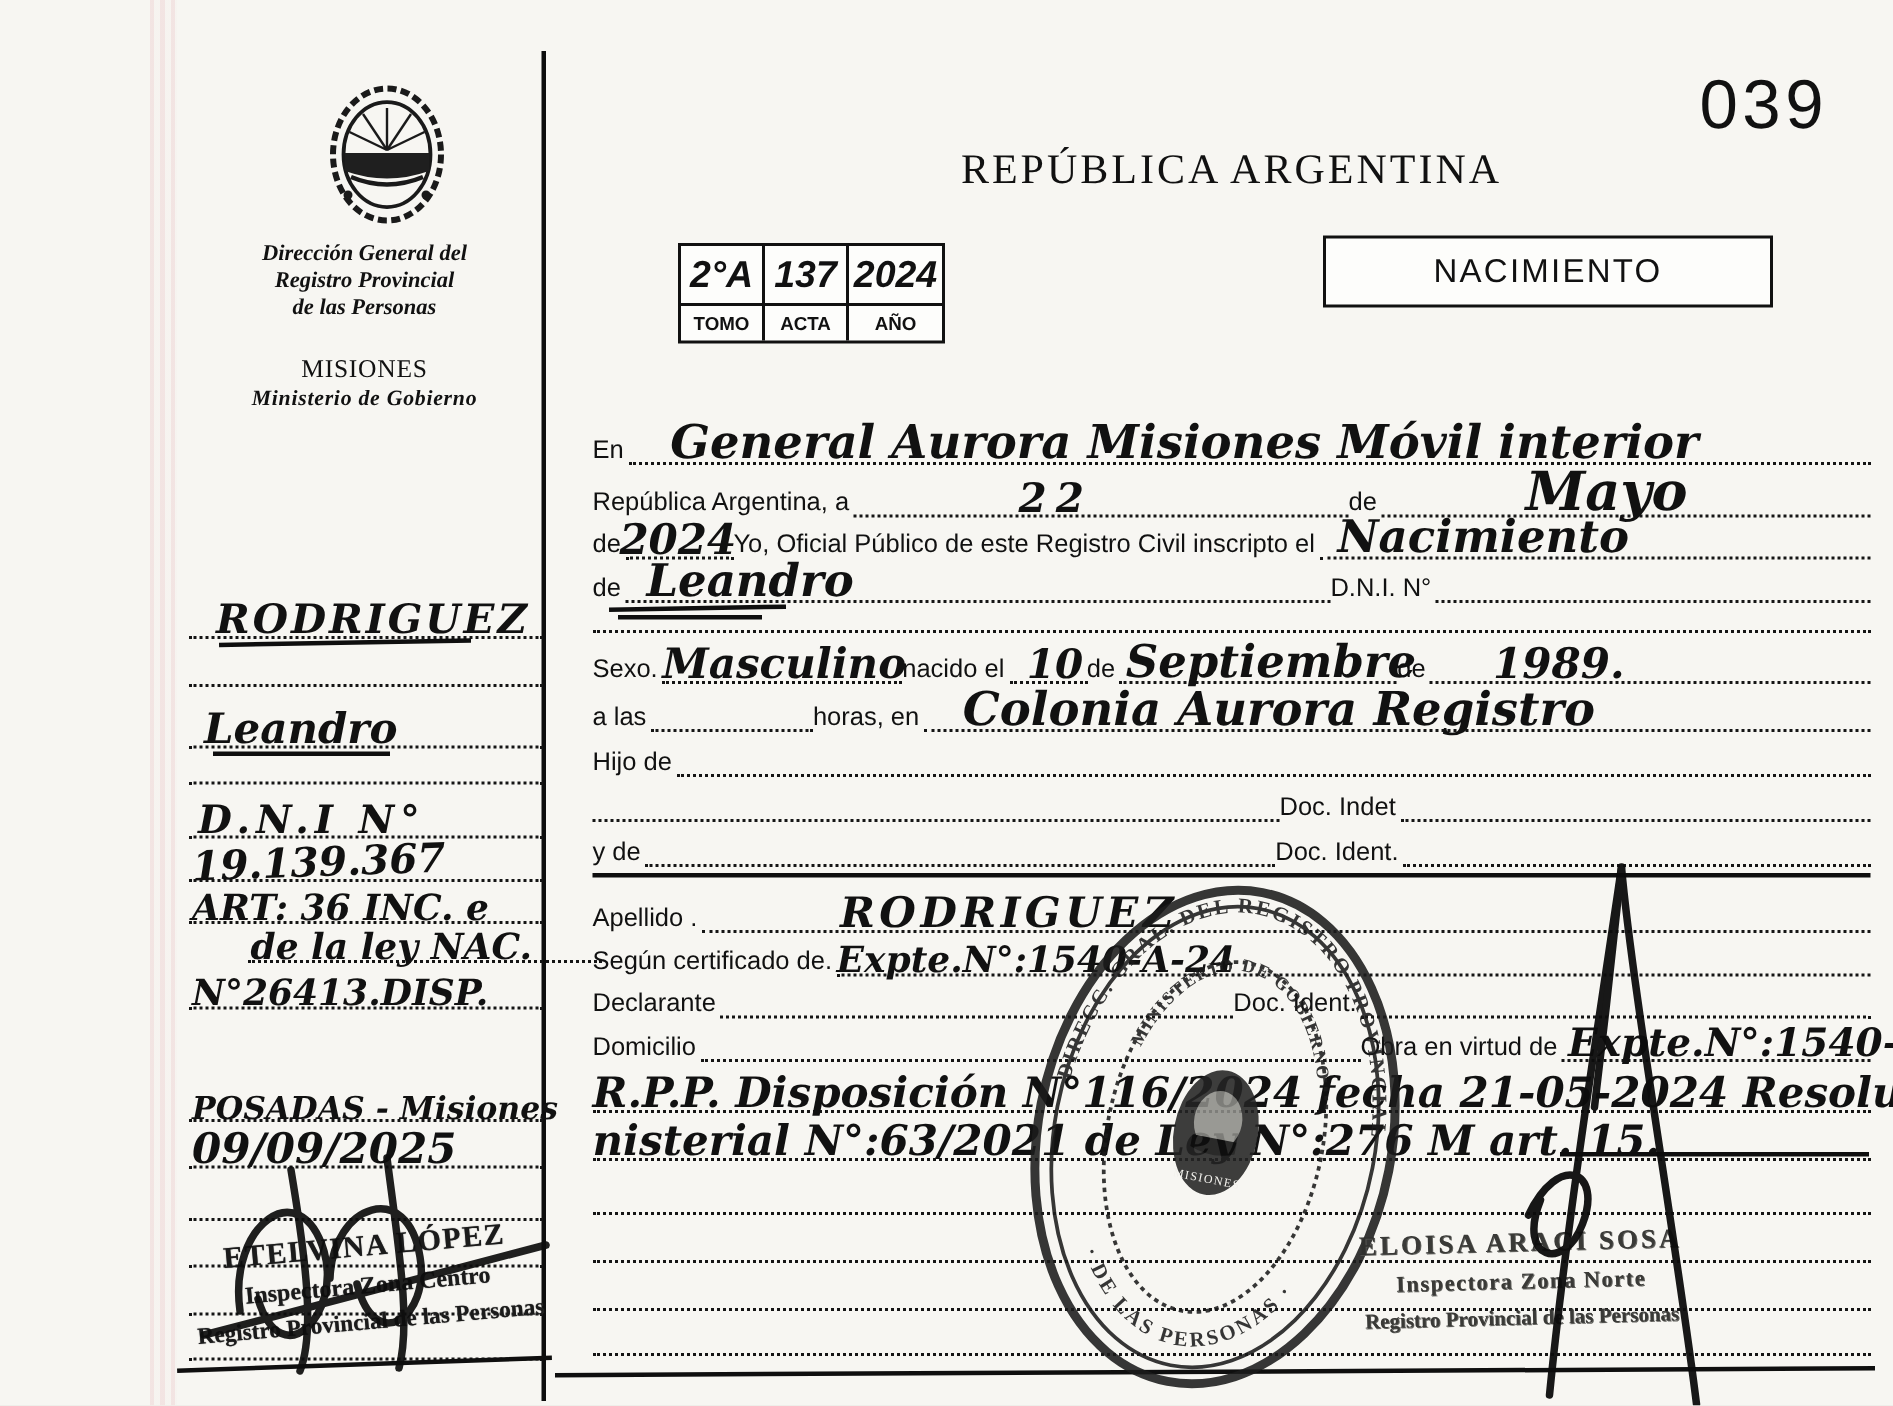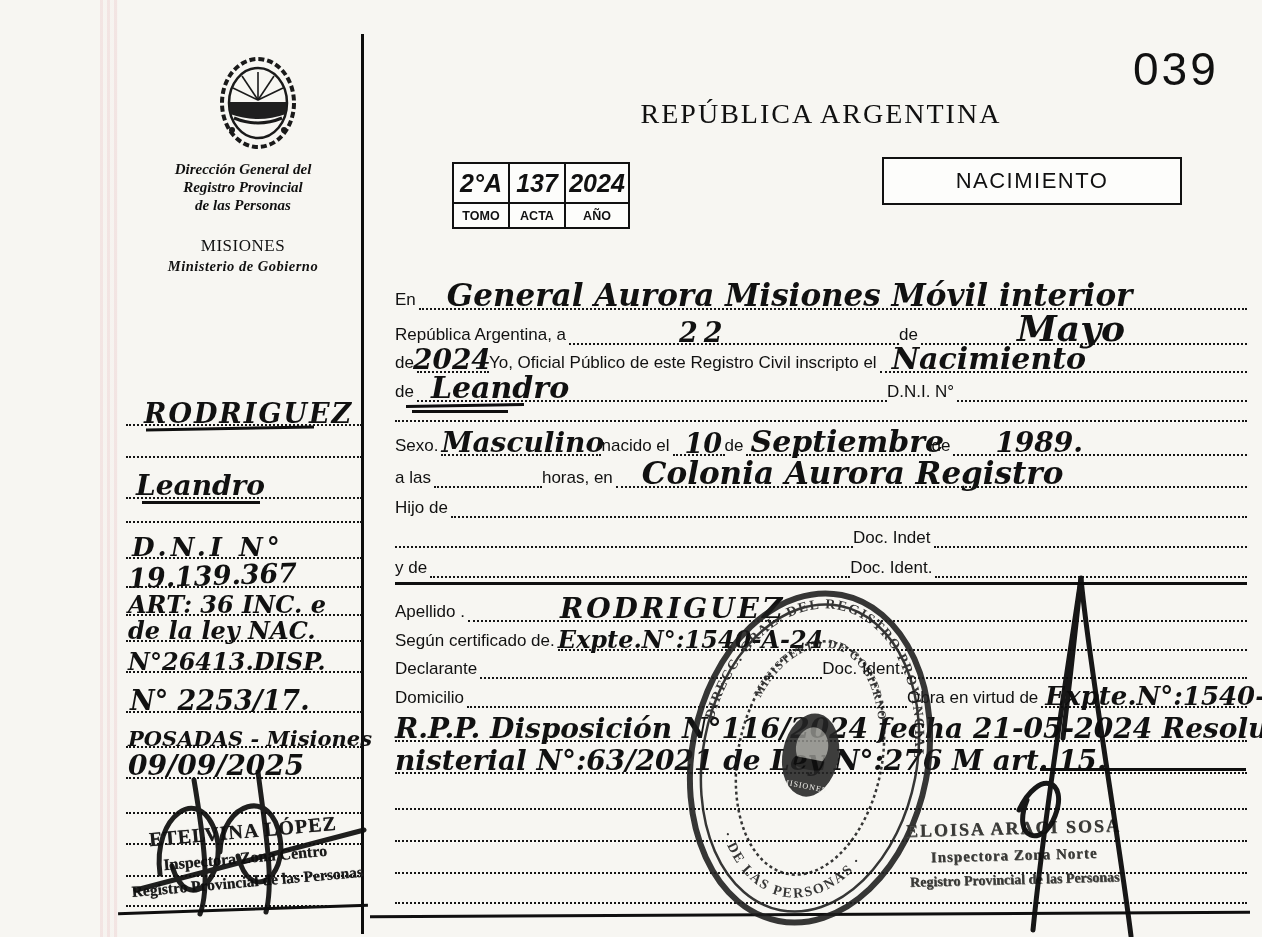--- a/index.html
+++ b/index.html
@@ -111,28 +111,25 @@
   <div class="srow" style="top:495px;height:26px;"></div>
   <div class="srow" style="top:529px;height:28px;">
     <span class="shw" style="font-size:26px;letter-spacing:4px;left:6px;">D.N.I N°</span>
   </div>
   <div class="srow" style="top:558px;height:28px;">
     <span class="shw" style="font-size:27px;left:2px;transform:rotate(-2deg);">19.139.367</span>
   </div>
   <div class="srow" style="top:586px;height:28px;">
     <span class="shw" style="font-size:24px;left:2px;">ART: 36 INC. e</span>
   </div>
-  <div class="srow" style="top:613px;height:27px;">
+  <div class="srow" style="top:613px;height:27px;margin-left:39px;">
     <span class="shw" style="font-size:24px;left:2px;">de la ley NAC.</span>
   </div>
   <div class="srow" style="top:642px;height:29px;">
     <span class="shw" style="font-size:24px;left:2px;">N°26413.DISP.</span>
-  </div>
-  <div class="srow" style="top:682px;height:29px;">
-    <span class="shw" style="font-size:27px;left:4px;">N° 2253/17.</span>
   </div>
   <div class="srow" style="top:717px;height:29px;">
     <span class="shw" style="font-size:21px;left:2px;">POSADAS - Misiones</span>
   </div>
   <div class="srow" style="top:748px;height:29px;">
     <span class="shw" style="font-size:28px;left:2px;">09/09/2025</span>
   </div>
   <div class="srow" style="top:784px;height:28px;"></div>
   <div class="srow" style="top:815px;height:28px;"></div>
   <div class="srow" style="top:847px;height:28px;"></div>

